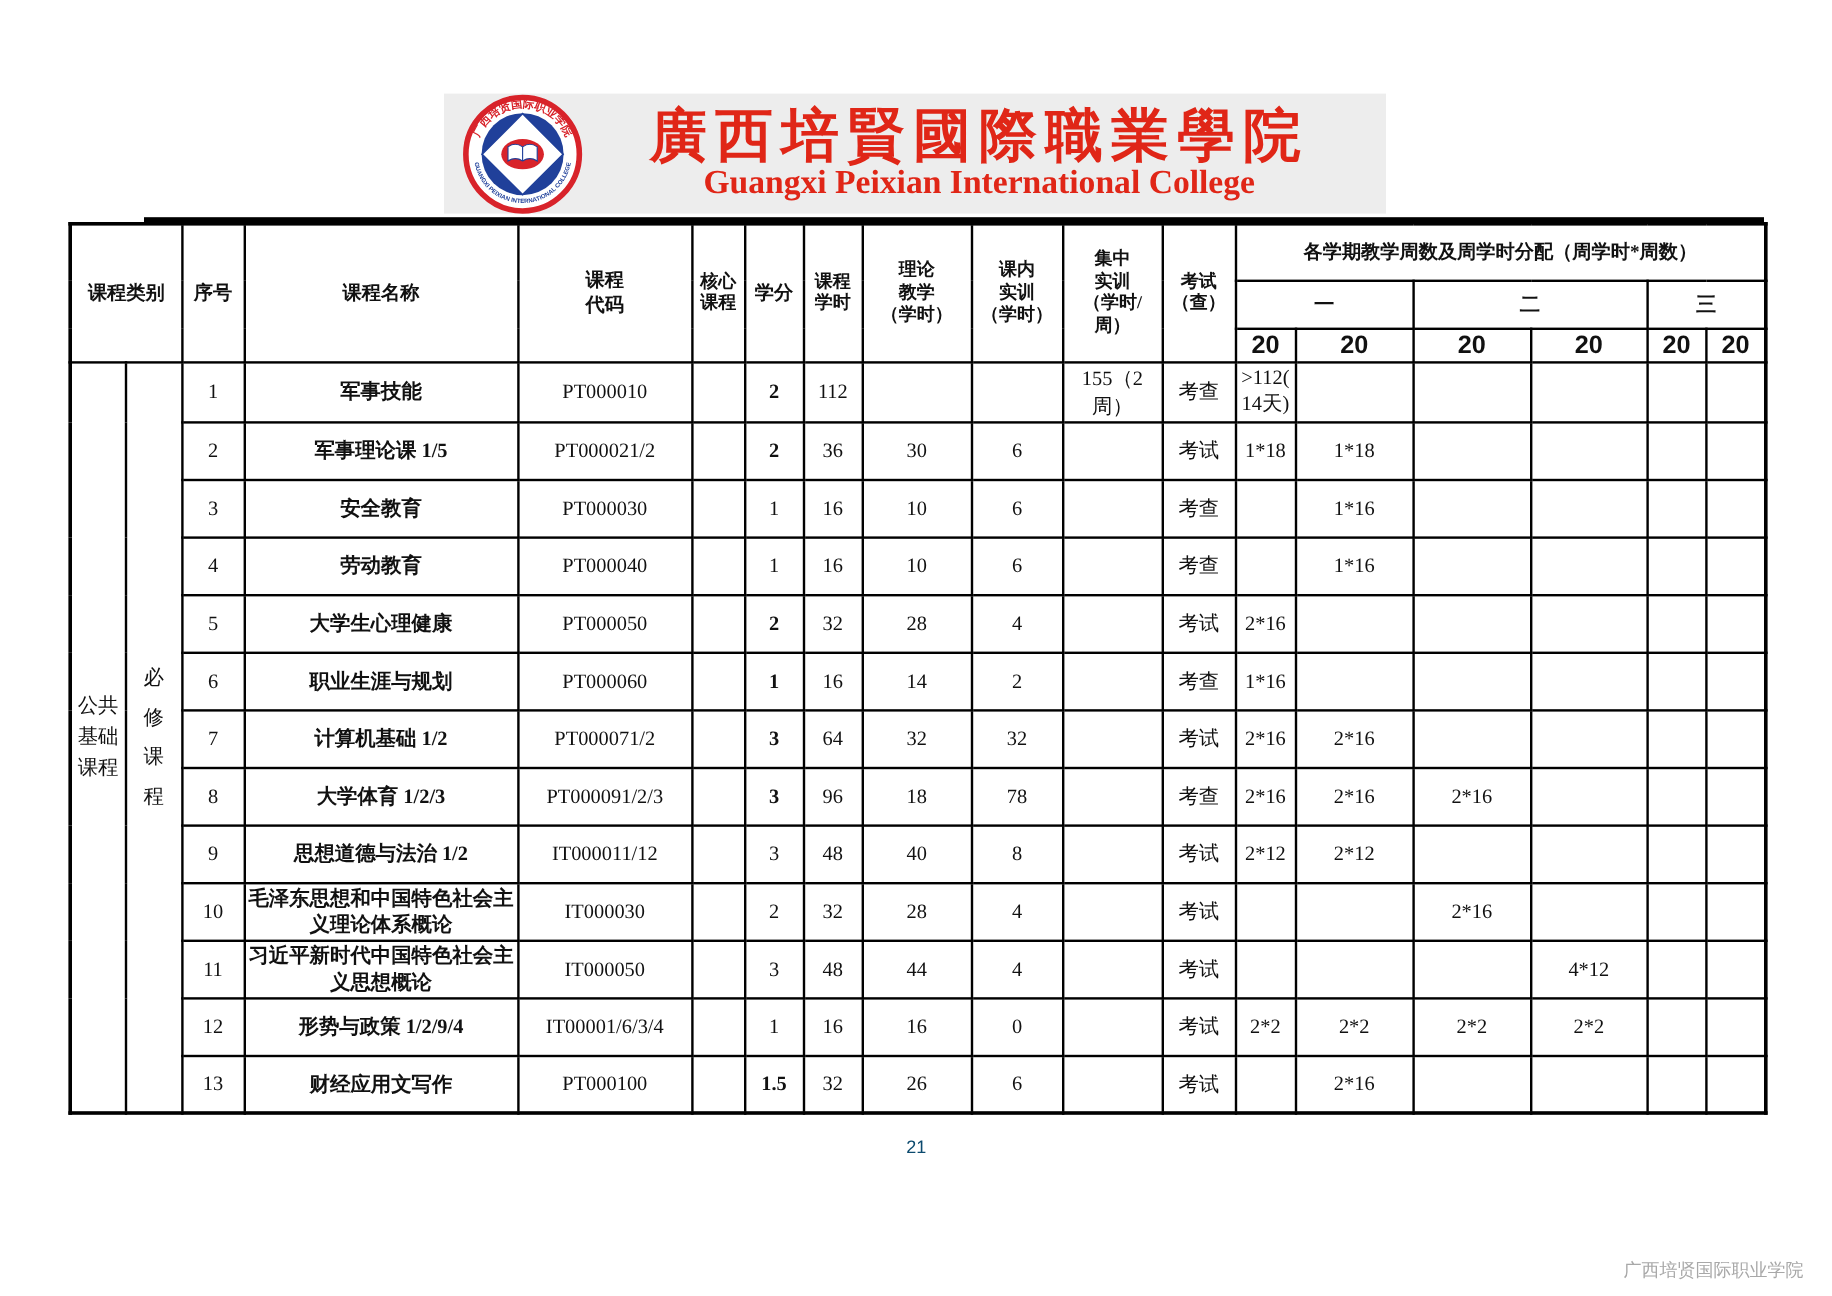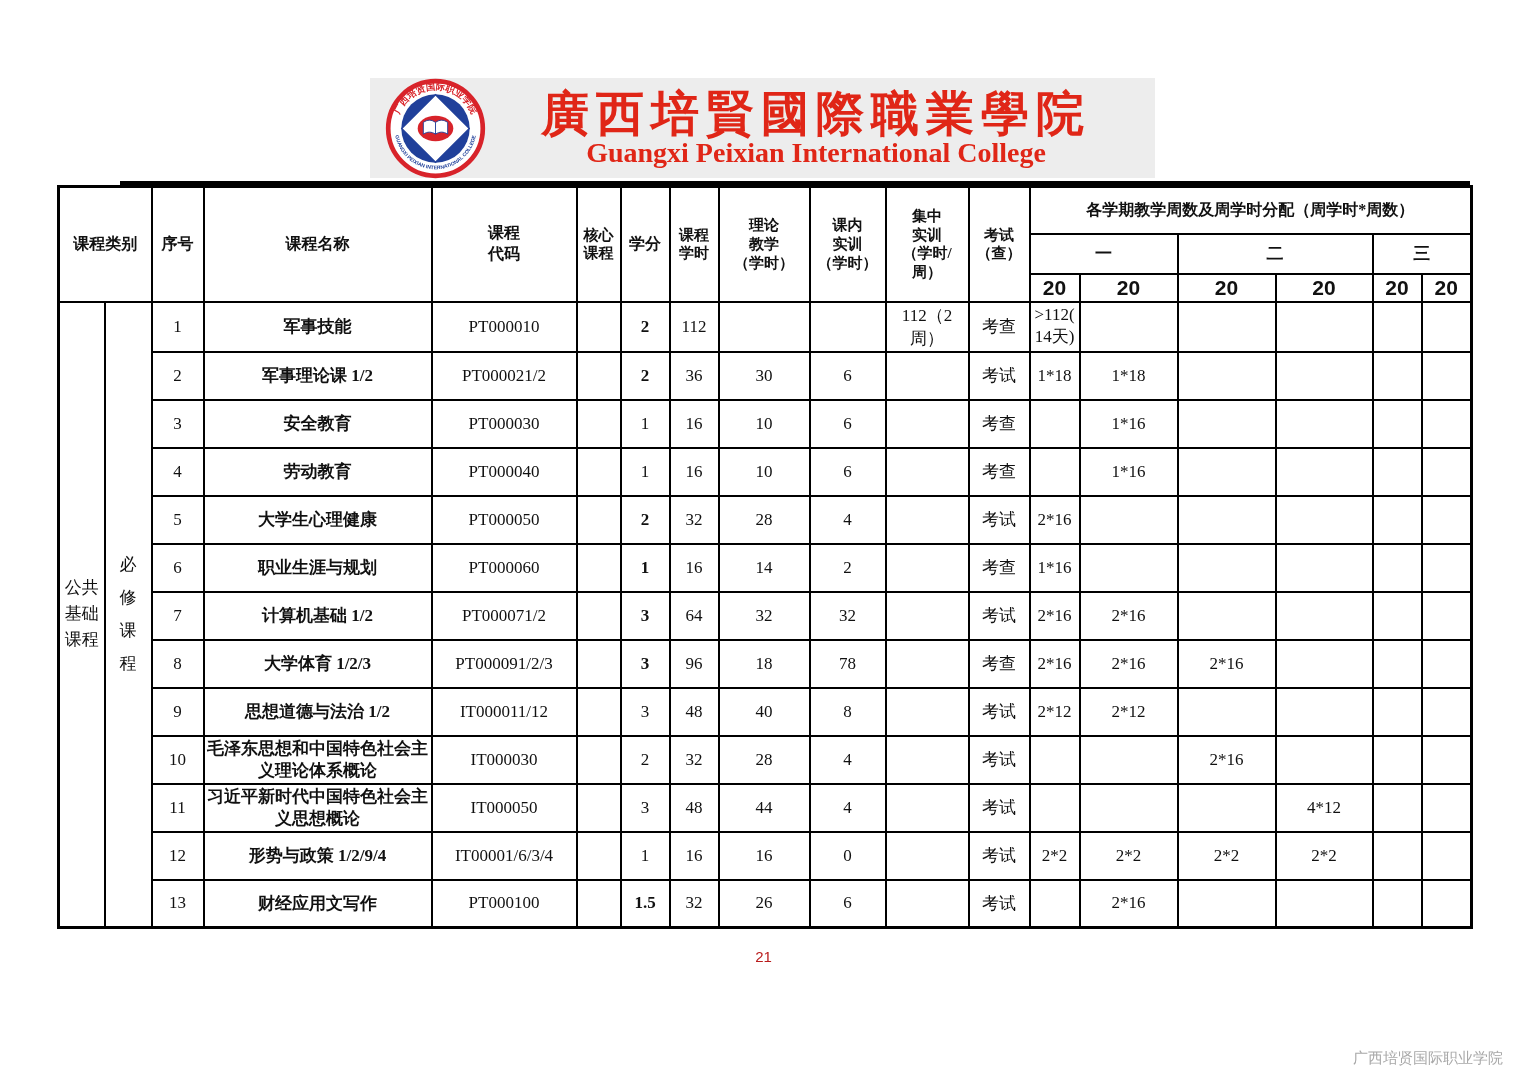--- a/index.html
+++ b/index.html
@@ -45,21 +45,21 @@
   .sched tbody tr { height:48px; }
   .vcat { font-size:18px; font-weight:normal; }
   .vcat1 { line-height:1.55; }
   .vcat2 { line-height:1.95; }
   .bcell { font-family:"Liberation Sans", sans-serif; font-weight:bold; font-size:16px; }
   .name-cell { font-size:17px; line-height:1.25;font-weight:bold; }
 
   
   .page-number {
     position:absolute; left:0; right:0; top:948px; text-align:center;
-    font-family:"Liberation Sans", sans-serif; font-size:15px; color:#b91c1c;
+    font-family:"Liberation Sans", sans-serif; font-size:15px; color:#0c4a6e;
   }
   .watermark {
     position:absolute; right:24px; bottom:12px;
     font-family:"Liberation Sans", sans-serif; font-size:15px; color:#a8a8a8;
   }
 </style>
 </head>
 <body>
 
 <div class="page">
@@ -161,33 +161,33 @@
 课
 程</td>
           <td>1</td>
           <td class="name-cell">军事技能</td>
           <td>PT000010</td>
           <td></td>
           <td class="bcell">2</td>
           <td>112</td>
           <td></td>
           <td></td>
-          <td>112（2周）</td>
+          <td>155（2周）</td>
           <td>考查</td>
           <td>&gt;112(
 14天)</td>
           <td></td>
           <td></td>
           <td></td>
           <td></td>
           <td></td>
         </tr>
         <tr>
           <td>2</td>
-          <td class="name-cell">军事理论课 1/2</td>
+          <td class="name-cell">军事理论课 1/5</td>
           <td>PT000021/2</td>
           <td></td>
           <td class="bcell">2</td>
           <td>36</td>
           <td>30</td>
           <td>6</td>
           <td></td>
           <td>考试</td>
           <td>1*18</td>
           <td>1*18</td>

